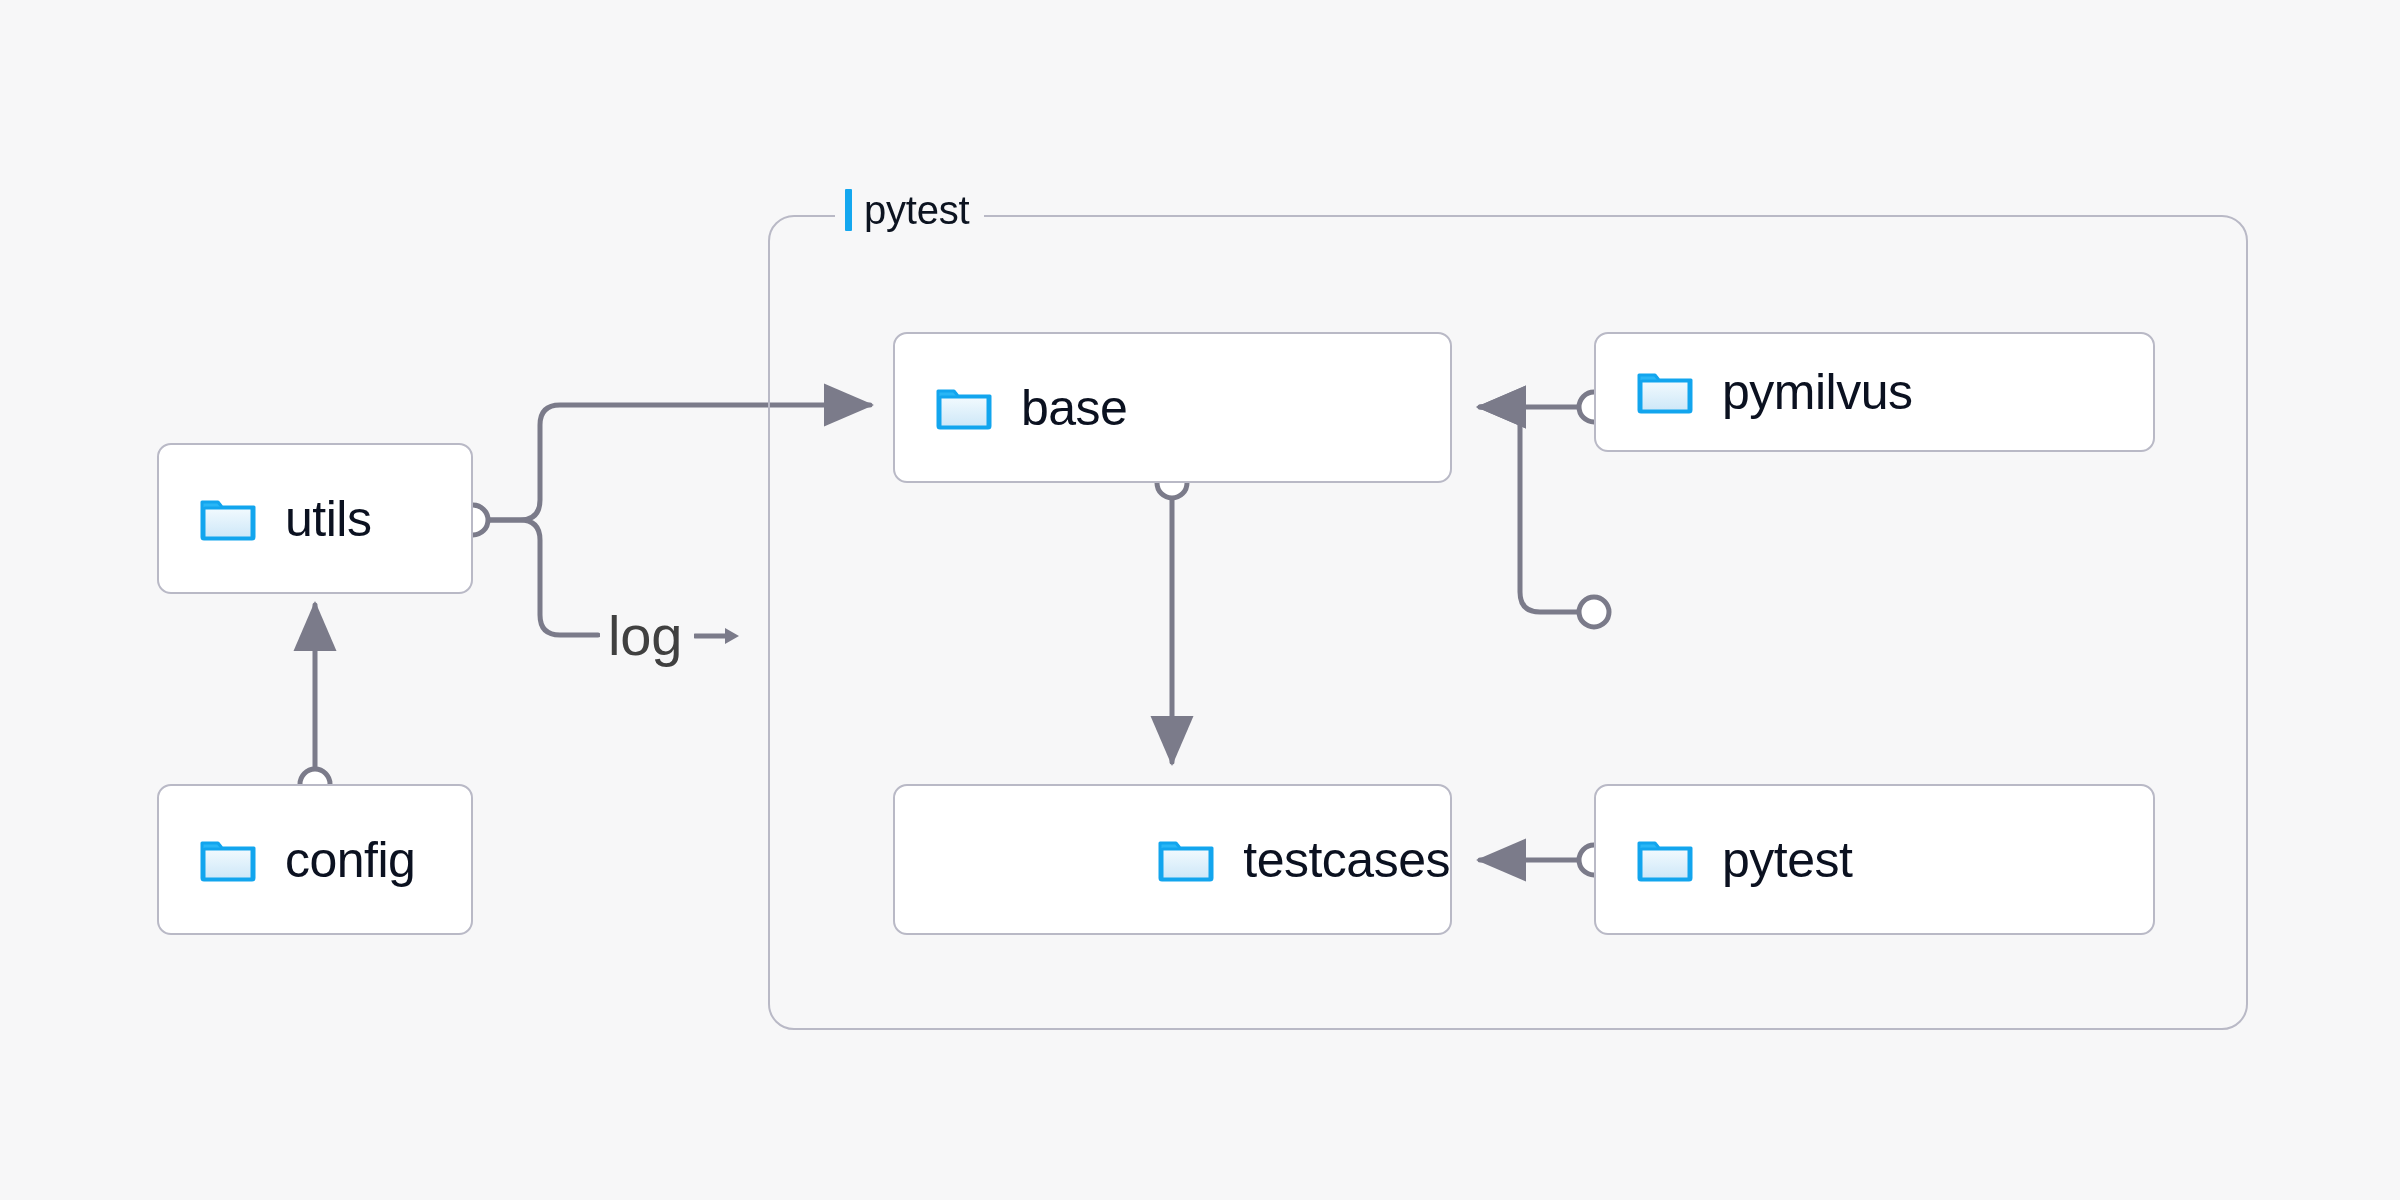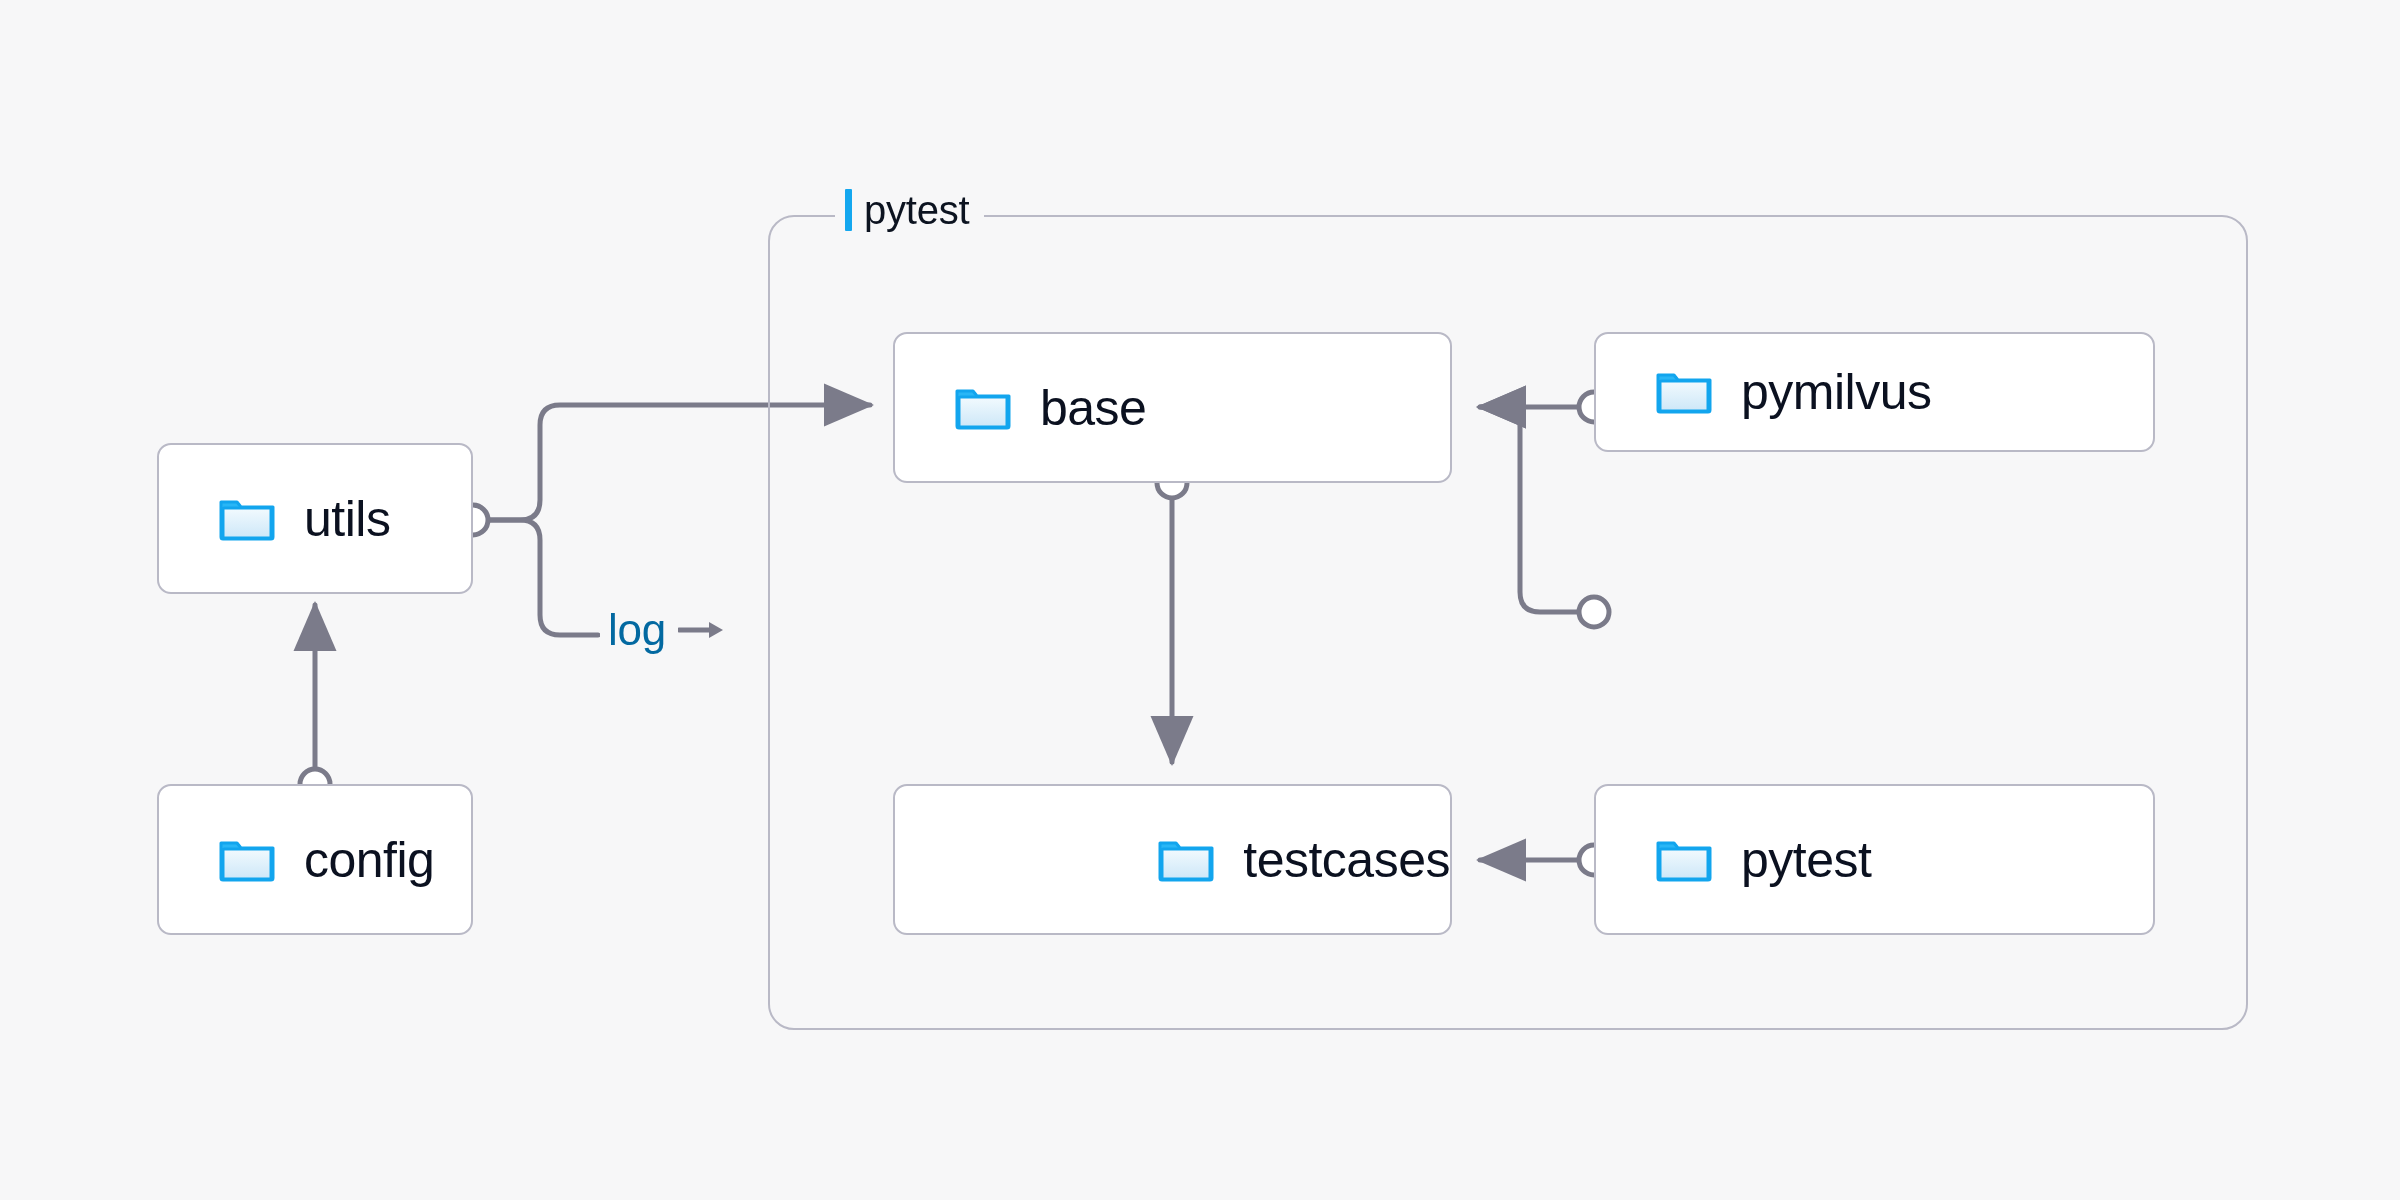--- a/index.html
+++ b/index.html
@@ -64,21 +64,21 @@
 
   
   .node {
     position: absolute;
     background: #ffffff;
     border: 2px solid #b9b9c6;
     border-radius: 14px;
     display: flex;
     align-items: center;
     gap: 28px;
-    padding-left: 59px;
+    padding-left: 40px;
     z-index: 3;
   }
 
   .node-label {
     font-size: 50px;
     line-height: 1;
     color: #0b1120;
     letter-spacing: -0.5px;
     white-space: nowrap;
   }
@@ -95,22 +95,22 @@
   .edge-label {
     position: absolute;
     display: flex;
     align-items: center;
     gap: 12px;
     z-index: 4;
     background: #f7f7f8;
     padding: 0 8px;
   }
   .edge-label-text {
-    font-size: 44px;
-    color: #0369a1;
+    font-size: 56px;
+    color: #404040;
     letter-spacing: -0.2px;
     line-height: 1;
   }
   .edge-label-arrow {
     width: 46px;
     height: 24px;
     display: block;
   }
 </style>
 </head>

